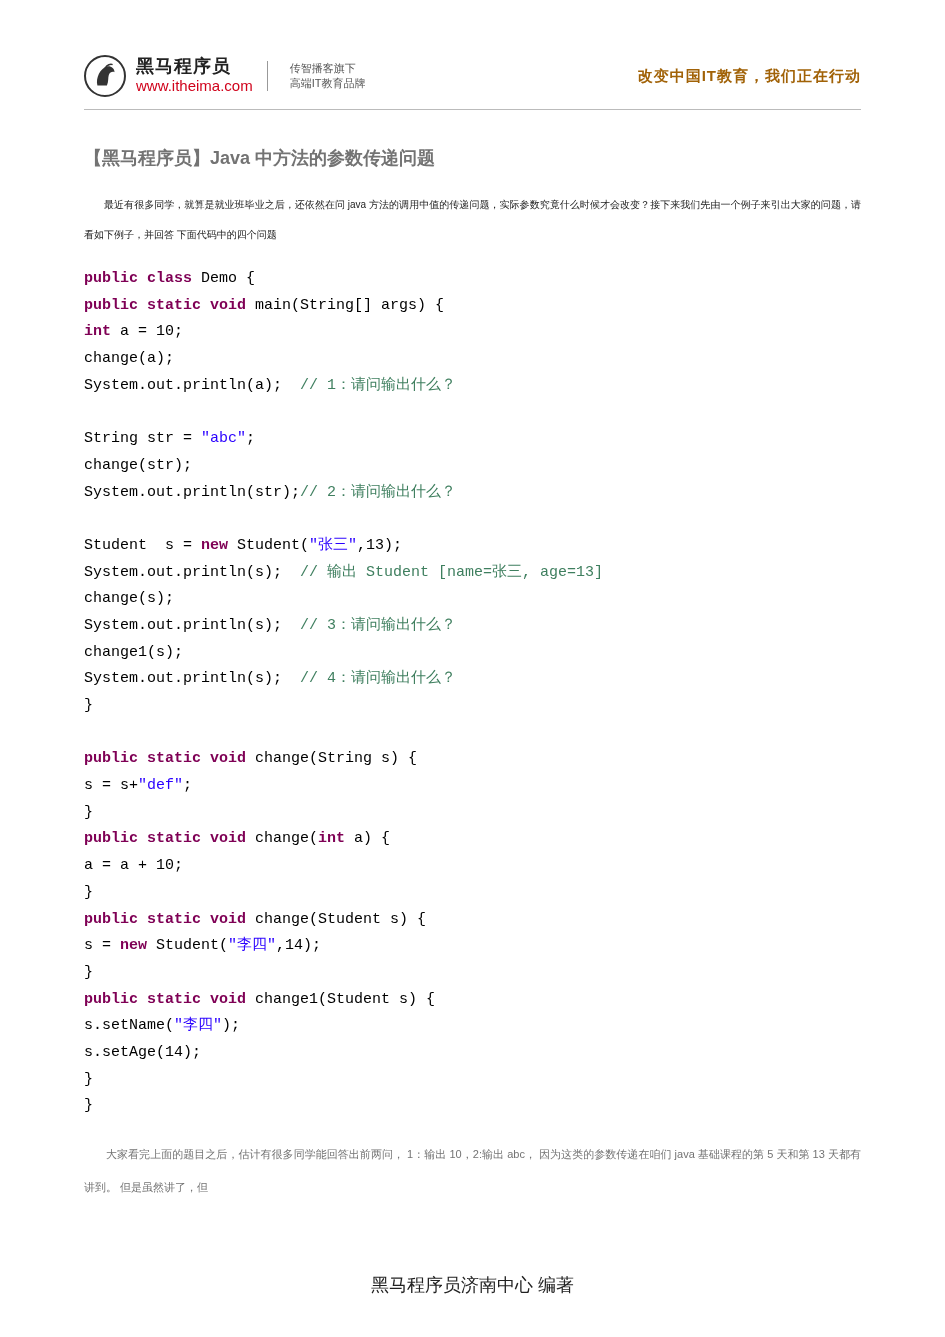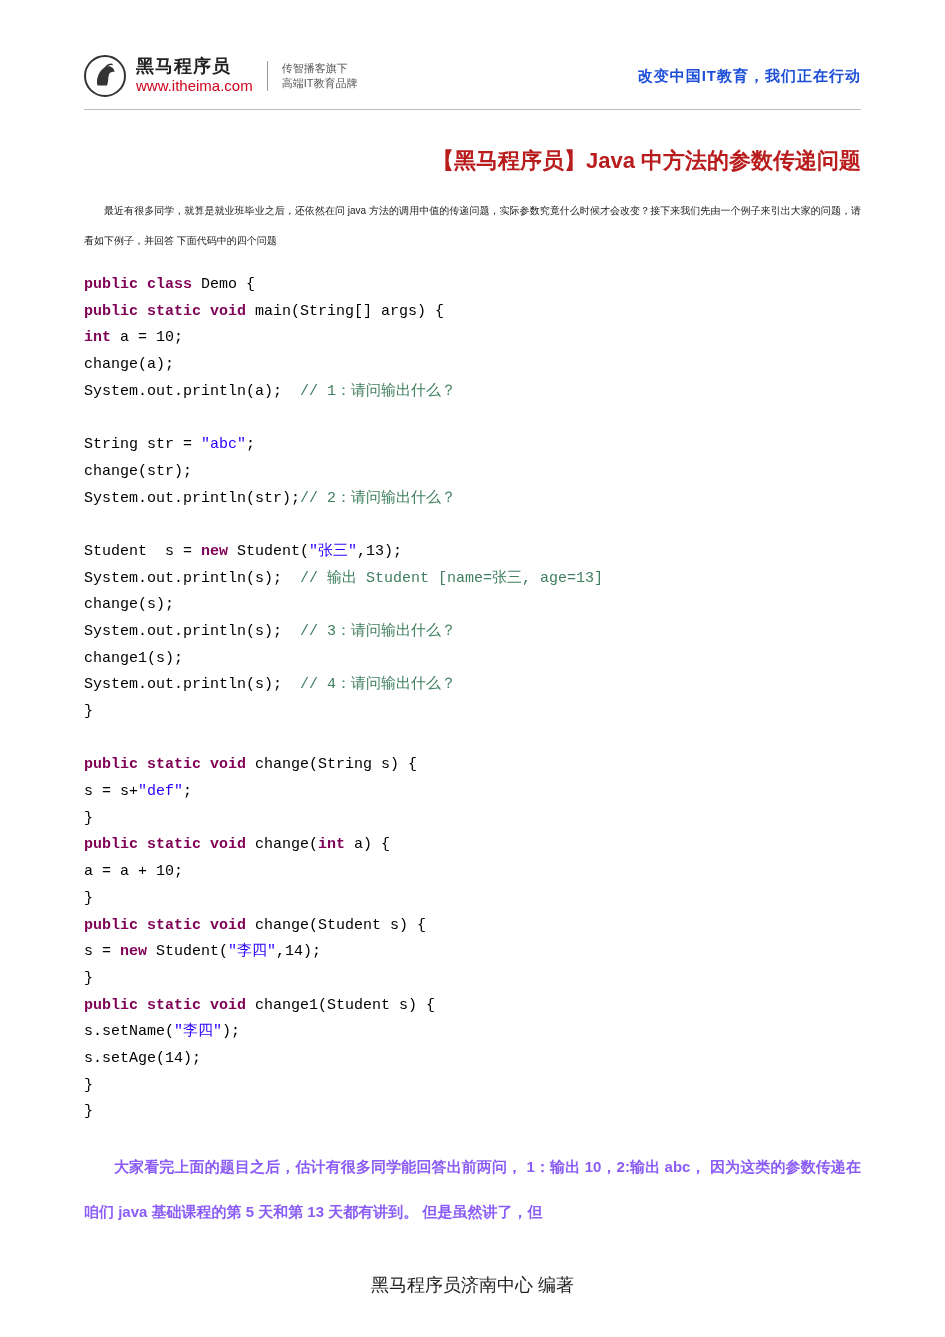--- a/index.html
+++ b/index.html
@@ -48,38 +48,38 @@
     line-height: 1;
   }
   .logo-text .en {
     font-size: 15px;
     color: #d0021b;
     line-height: 1.2;
     margin-top: 2px;
   }
   .logo-side {
     border-left: 1px solid #999;
-    padding-left: 14px;
+    padding-left: 22px;
     margin-left: 4px;
     font-size: 11px;
     color: #555;
     line-height: 1.4;
   }
   .slogan {
     font-size: 15px;
     font-weight: 700;
-    color: #1d4ed8;
+    color: #a16207;
     letter-spacing: 1px;
   }
   
   h1.title {
-    text-align: right;
-    font-size: 22px;
+    text-align: left;
+    font-size: 18px;
     font-weight: 700;
-    color: #b91c1c;
+    color: #737373;
     margin: 36px 0 20px 0;
   }
   
   .intro {
     font-size: 10px;
     color: #222;
     line-height: 3;
     text-align: justify;
     text-indent: 2em;
   }
@@ -91,26 +91,25 @@
     color: #000;
     white-space: pre; 
     margin-top: 16px;
     margin-bottom: 18px;
   }
   .kw { color: #7f0055; font-weight: 700; }
   .cmt { color: #3f7f5f; }
   .str { color: #2a00ff; }
   
   .outro {
-    font-size: 15px;
-    color: #8b5cf6;
+    font-size: 11px;
+    color: #737373;
     line-height: 3;
     text-align: justify;
     text-indent: 2em;
-    font-weight: bold;
   }
   
   .footer {
     position: absolute;
     bottom: 40px;
     left: 0;
     width: 100%;
     text-align: center;
     font-size: 18px;
     color: #222;

